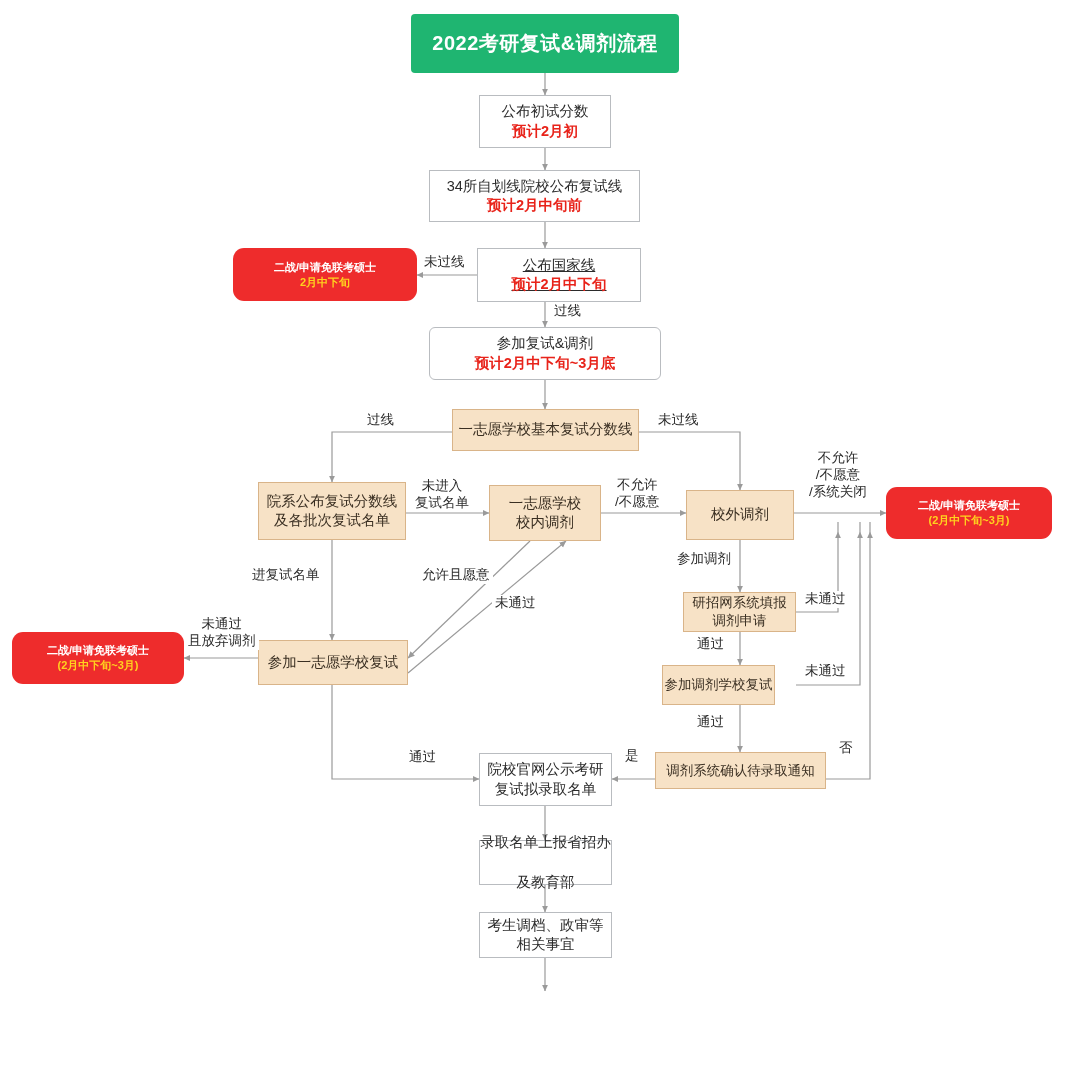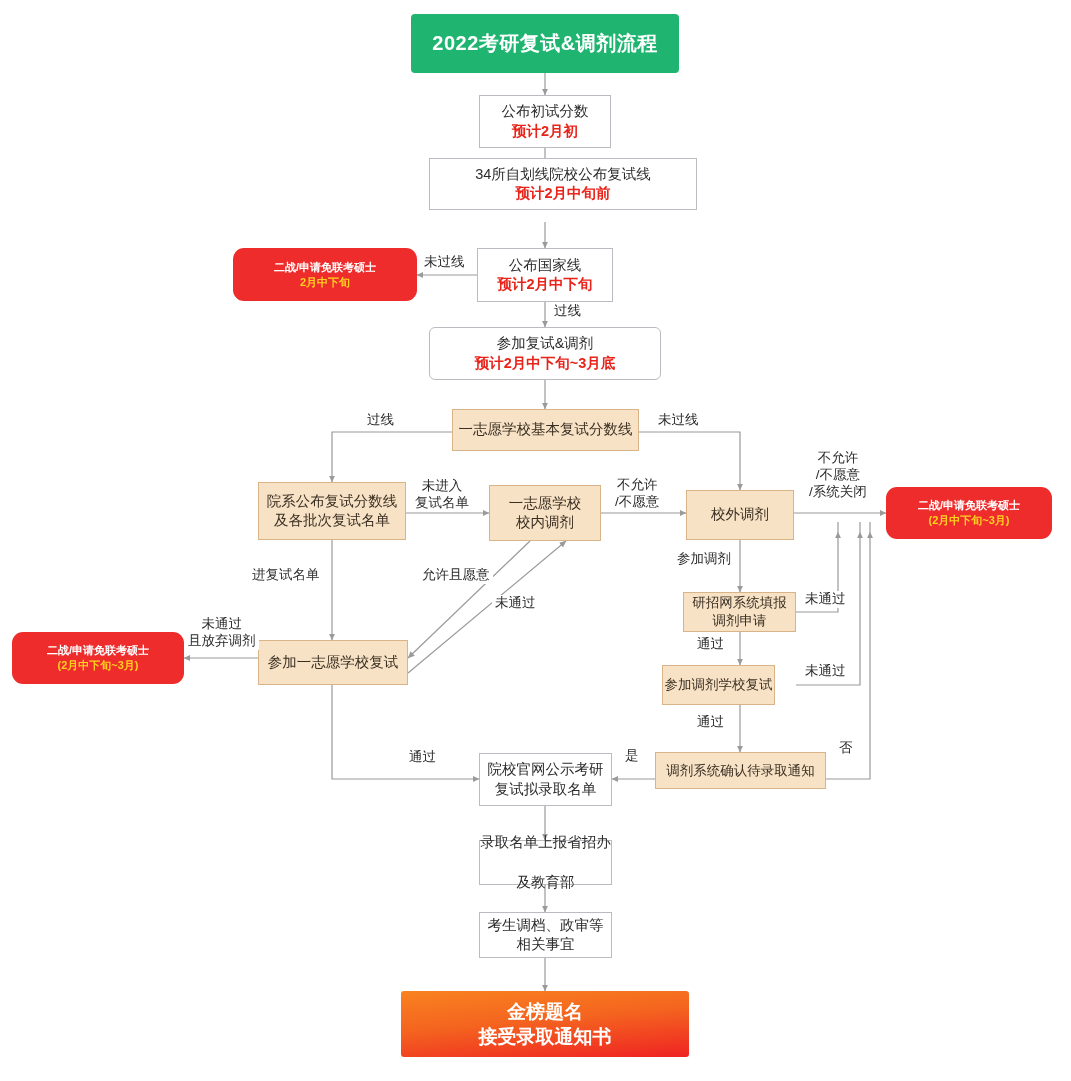--- a/index.html
+++ b/index.html
@@ -93,26 +93,26 @@
 
   <div class="node n-green" style="left:411px;top:14px;width:268px;height:59px;">
     <span>2022考研复试&amp;调剂流程</span>
   </div>
 
   <div class="node n-plain" style="left:479px;top:95px;width:132px;height:53px;">
     <span>公布初试分数</span>
     <span class="sub-red">预计2月初</span>
   </div>
 
-  <div class="node n-plain" style="left:429px;top:158px;width:268px;height:52px;">
+  <div class="node n-plain" style="left:429px;top:170px;width:211px;height:52px;">
     <span>34所自划线院校公布复试线</span>
     <span class="sub-red">预计2月中旬前</span>
   </div>
 
-  <div class="node n-plain" style="left:477px;top:248px;width:136px;height:54px;">
+  <div class="node n-plain" style="left:477px;top:248px;width:164px;height:54px;text-decoration:underline;">
     <span>公布国家线</span>
     <span class="sub-red">预计2月中下旬</span>
   </div>
 
   <div class="node n-red" style="left:233px;top:248px;width:184px;height:53px;">
     <span>二战/申请免联考硕士</span>
     <span class="sub-gold">2月中下旬</span>
   </div>
 
   <div class="node n-plain" style="left:429px;top:327px;width:232px;height:53px;border-radius:6px;">
@@ -173,24 +173,20 @@
   <div class="node n-plain" style="left:479px;top:840px;width:133px;height:45px;gap:20px;">
     <span>录取名单上报省招办</span>
     <span>及教育部</span>
   </div>
 
   <div class="node n-plain" style="left:479px;top:912px;width:133px;height:46px;">
     <span>考生调档、政审等</span>
     <span>相关事宜</span>
   </div>
 
-  <div class="node n-orange" style="left:401px;top:991px;width:288px;height:66px;">
-    <span>金榜题名</span>
-    <span>接受录取通知书</span>
-  </div>
 
   <div class="edge-label" style="left:421px;top:254px;">未过线</div>
   <div class="edge-label" style="left:551px;top:303px;">过线</div>
   <div class="edge-label" style="left:364px;top:412px;">过线</div>
   <div class="edge-label" style="left:655px;top:412px;">未过线</div>
   <div class="edge-label" style="left:412px;top:478px;">未进入
 复试名单</div>
   <div class="edge-label" style="left:612px;top:477px;">不允许
 /不愿意</div>
   <div class="edge-label" style="left:806px;top:450px;">不允许

